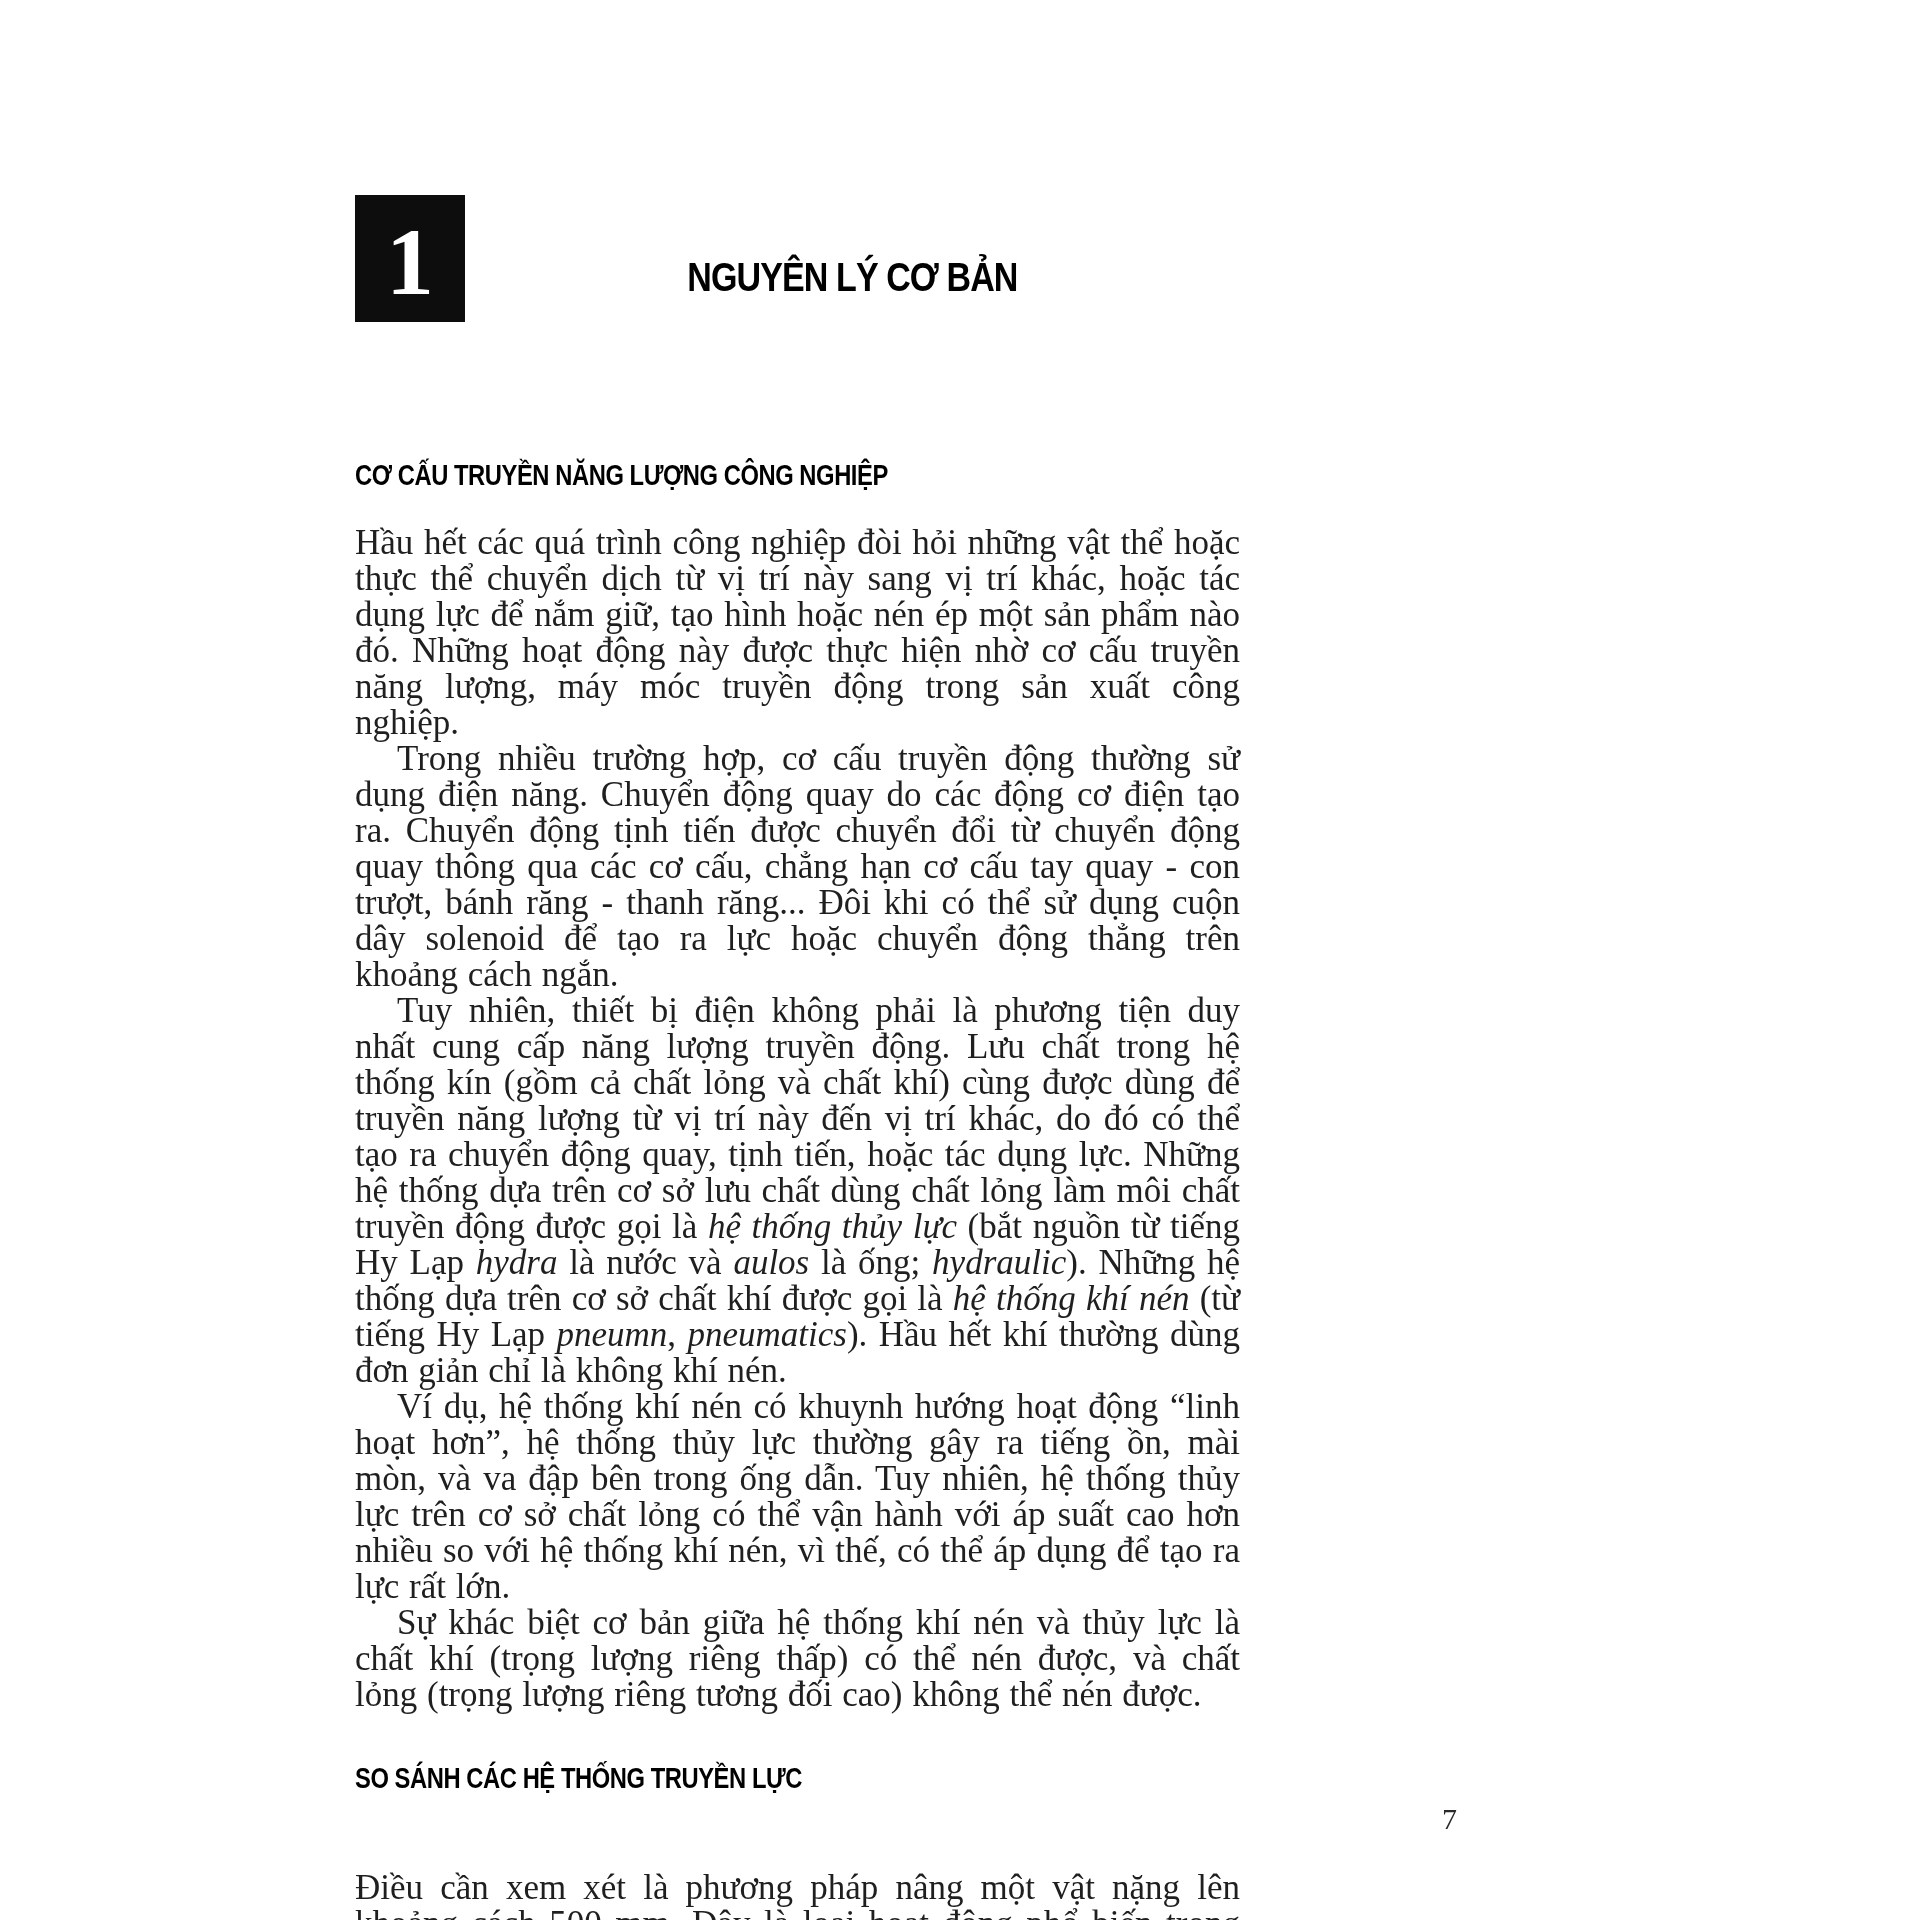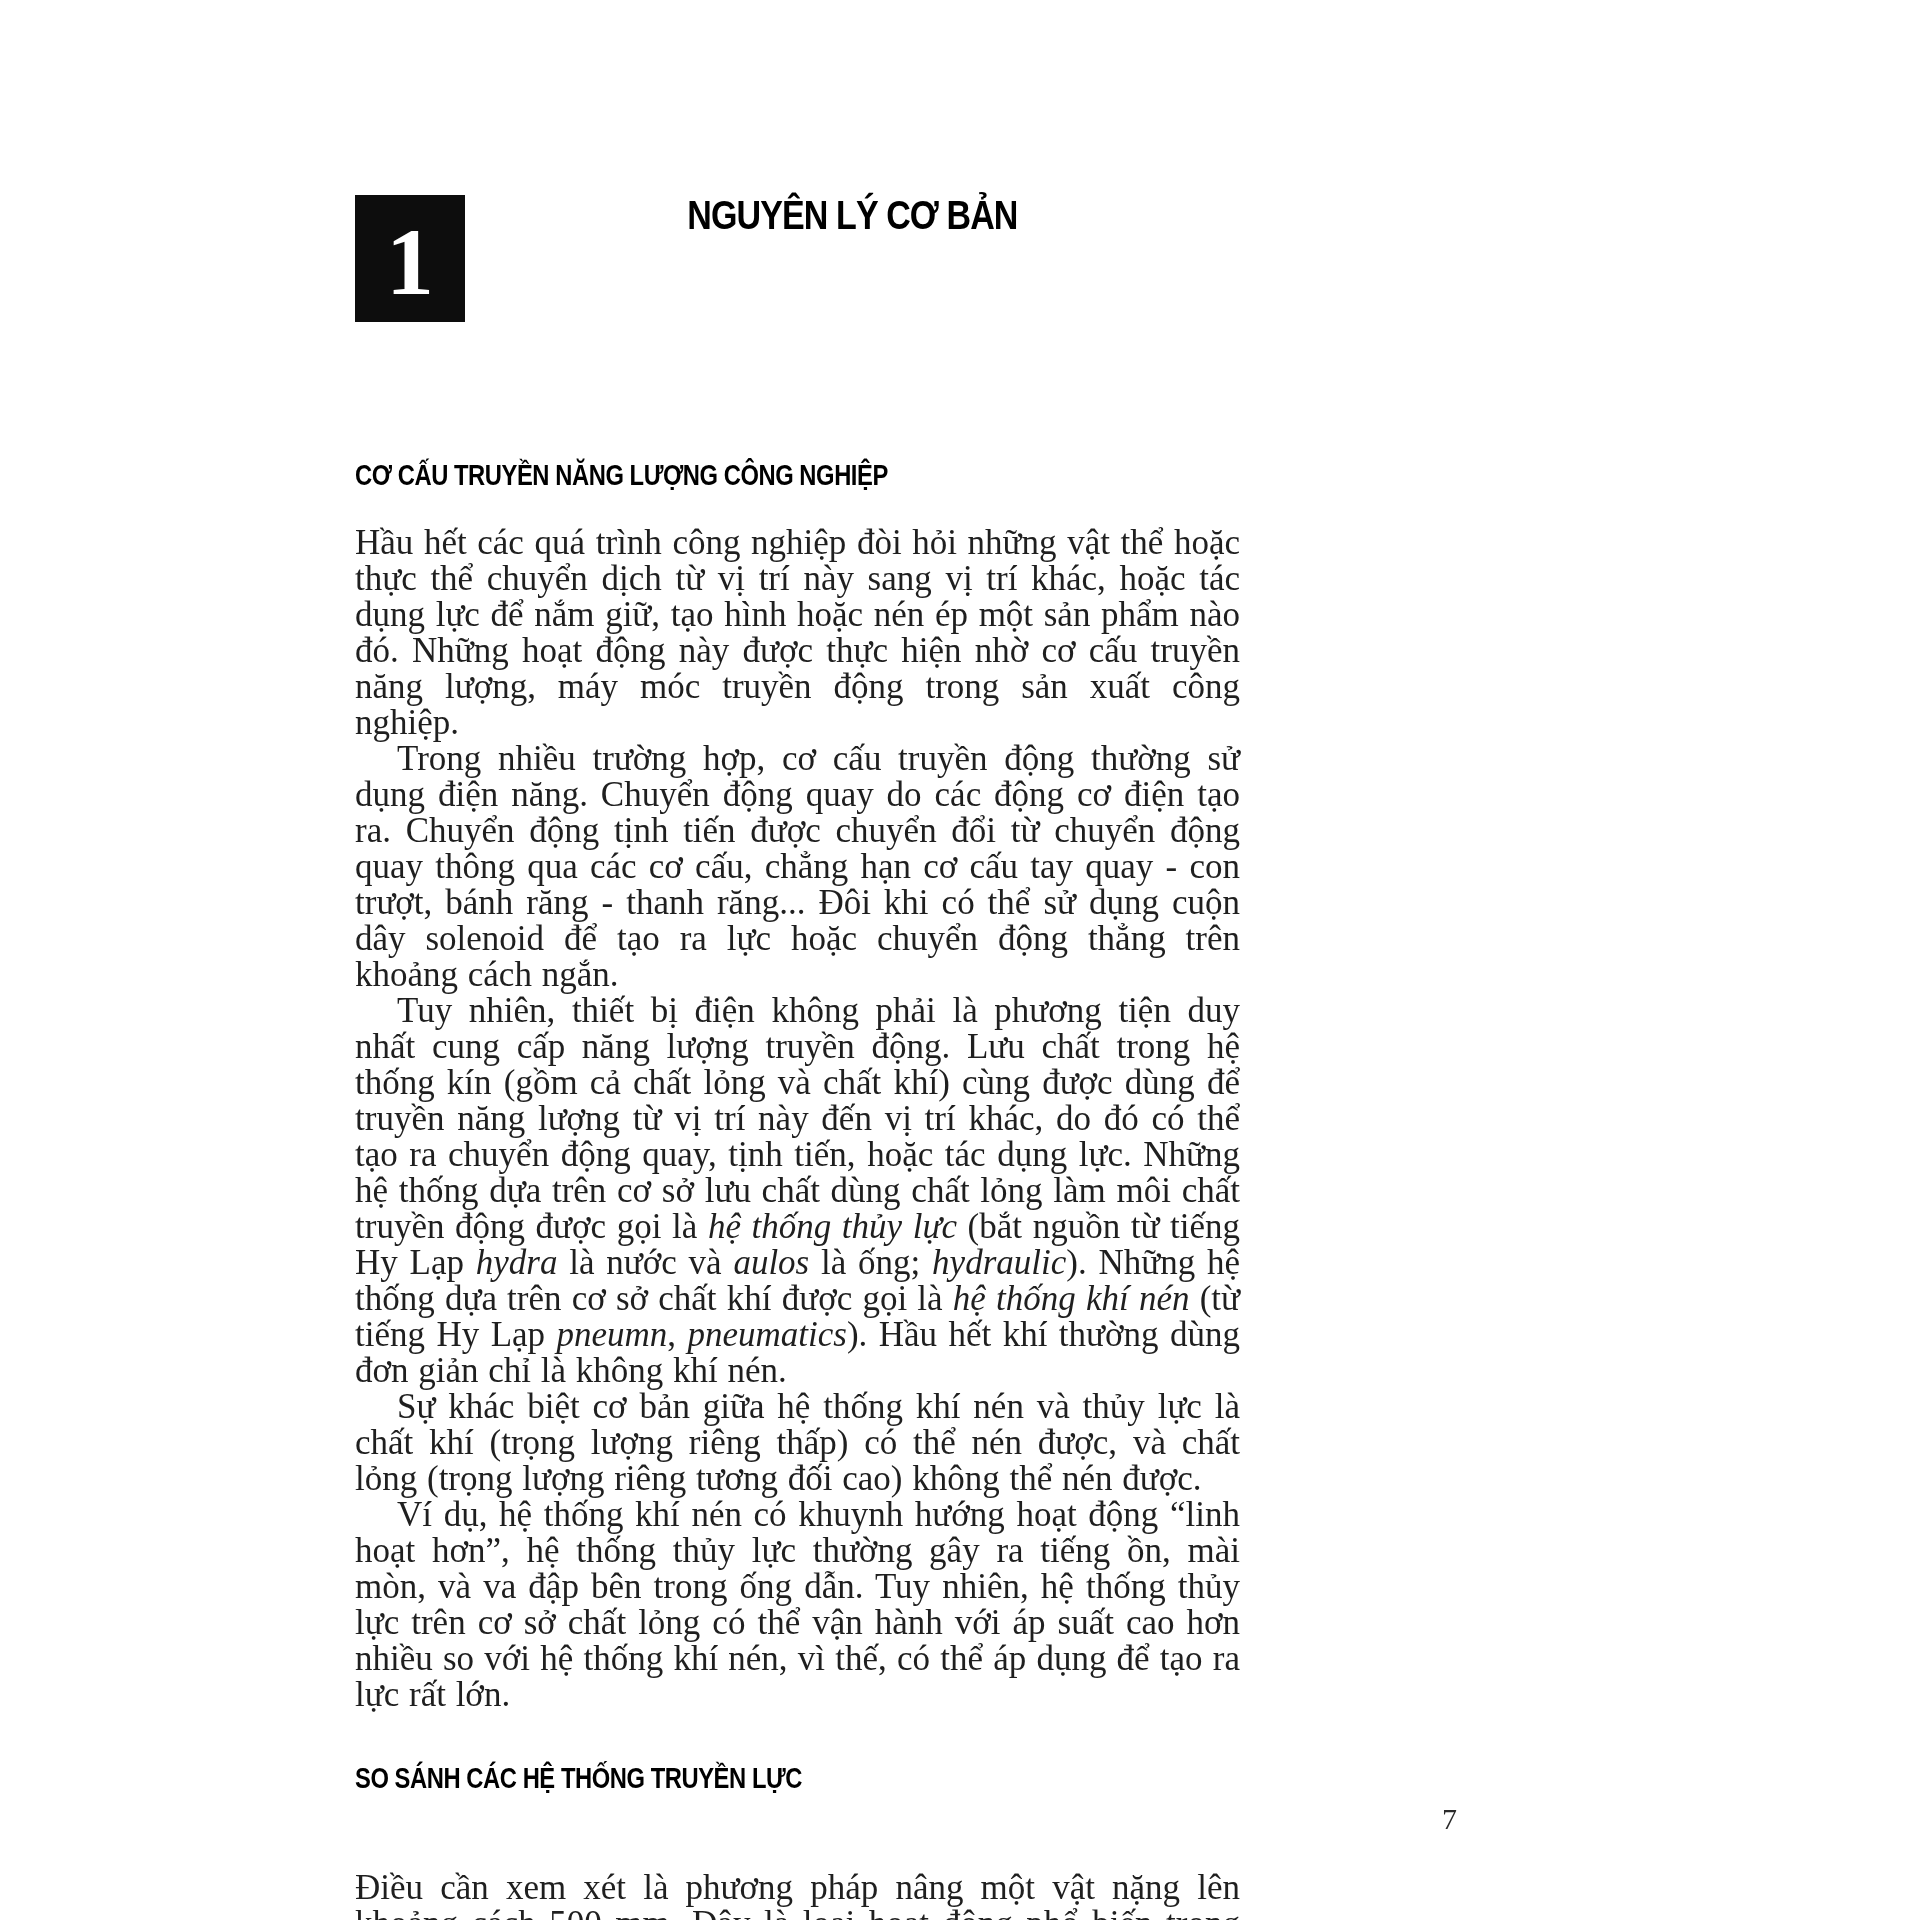--- a/index.html
+++ b/index.html
@@ -36,20 +36,21 @@
     color: #ffffff;
     font-family: "Liberation Serif", serif;
     font-weight: bold;
     font-size: 96px;
     line-height: 1;
     padding-top: 6px;
   }
   .chapter-title-wrap {
     flex: 1;
     text-align: center;
+    margin-top: 62px;
   }
   .chapter-title {
     display: inline-block;
     font-family: "Liberation Sans", "DejaVu Sans", sans-serif;
     font-weight: 800;
     font-size: 37px;
     letter-spacing: -1px;
     color: #000000;
     transform: scaleX(0.92) scaleY(1.12);
     white-space: nowrap;
@@ -100,22 +101,22 @@
         <h1 class="chapter-title">NGUYÊN LÝ CƠ BẢN</h1>
       </div>
     </div>
 
     <section>
       <h2 class="section-heading heading-1">CƠ CẤU TRUYỀN NĂNG LƯỢNG CÔNG NGHIỆP</h2>
       <div class="paras">
           <p class="body-para"><span>Hầu hết các quá trình công nghiệp đòi hỏi những vật thể hoặc thực thể chuyển dịch từ vị trí này sang vị trí khác, hoặc tác dụng lực để nắm giữ, tạo hình hoặc nén ép một sản phẩm nào đó. Những hoạt động này được thực hiện nhờ cơ cấu truyền năng lượng, máy móc truyền động trong sản xuất công nghiệp.</span></p>
           <p class="body-para indent"><span>Trong nhiều trường hợp, cơ cấu truyền động thường sử dụng điện năng. Chuyển động quay do các động cơ điện tạo ra. Chuyển động tịnh tiến được chuyển đổi từ chuyển động quay thông qua các cơ cấu, chẳng hạn cơ cấu tay quay - con trượt, bánh răng - thanh răng... Đôi khi có thể sử dụng cuộn dây solenoid để tạo ra lực hoặc chuyển động thẳng trên khoảng cách ngắn.</span></p>
           <p class="body-para indent"><span>Tuy nhiên, thiết bị điện không phải là phương tiện duy nhất cung cấp năng lượng truyền động. Lưu chất trong hệ thống kín (gồm cả chất lỏng và chất khí) cùng được dùng để truyền năng lượng từ vị trí này đến vị trí khác, do đó có thể tạo ra chuyển động quay, tịnh tiến, hoặc tác dụng lực. Những hệ thống dựa trên cơ sở lưu chất dùng chất lỏng làm môi chất truyền động được gọi là </span><em>hệ thống thủy lực</em><span> (bắt nguồn từ tiếng Hy Lạp </span><em>hydra</em><span> là nước và </span><em>aulos</em><span> là ống; </span><em>hydraulic</em><span>). Những hệ thống dựa trên cơ sở chất khí được gọi là </span><em>hệ thống khí nén</em><span> (từ tiếng Hy Lạp </span><em>pneumn</em><span>, </span><em>pneumatics</em><span>). Hầu hết khí thường dùng đơn giản chỉ là không khí nén.</span></p>
+          <p class="body-para indent"><span>Ví dụ, hệ thống khí nén có khuynh hướng hoạt động “linh hoạt hơn”, hệ thống thủy lực thường gây ra tiếng ồn, mài mòn, và va đập bên trong ống dẫn. Tuy nhiên, hệ thống thủy lực trên cơ sở chất lỏng có thể vận hành với áp suất cao hơn nhiều so với hệ thống khí nén, vì thế, có thể áp dụng để tạo ra lực rất lớn.</span></p>
           <p class="body-para indent"><span>Sự khác biệt cơ bản giữa hệ thống khí nén và thủy lực là chất khí (trọng lượng riêng thấp) có thể nén được, và chất lỏng (trọng lượng riêng tương đối cao) không thể nén được.</span></p>
-          <p class="body-para indent"><span>Ví dụ, hệ thống khí nén có khuynh hướng hoạt động “linh hoạt hơn”, hệ thống thủy lực thường gây ra tiếng ồn, mài mòn, và va đập bên trong ống dẫn. Tuy nhiên, hệ thống thủy lực trên cơ sở chất lỏng có thể vận hành với áp suất cao hơn nhiều so với hệ thống khí nén, vì thế, có thể áp dụng để tạo ra lực rất lớn.</span></p>
         </div>
     </section>
 
     <section>
       <h2 class="section-heading heading-2">SO SÁNH CÁC HỆ THỐNG TRUYỀN LỰC</h2>
       <div class="paras paras-last">
           <p class="body-para"><span>Điều cần xem xét là phương pháp nâng một vật nặng lên khoảng cách 500 mm. Đây là loại hoạt động phổ biến trong sản xuất công nghiệp.</span></p>
         </div>
     </section>
 

